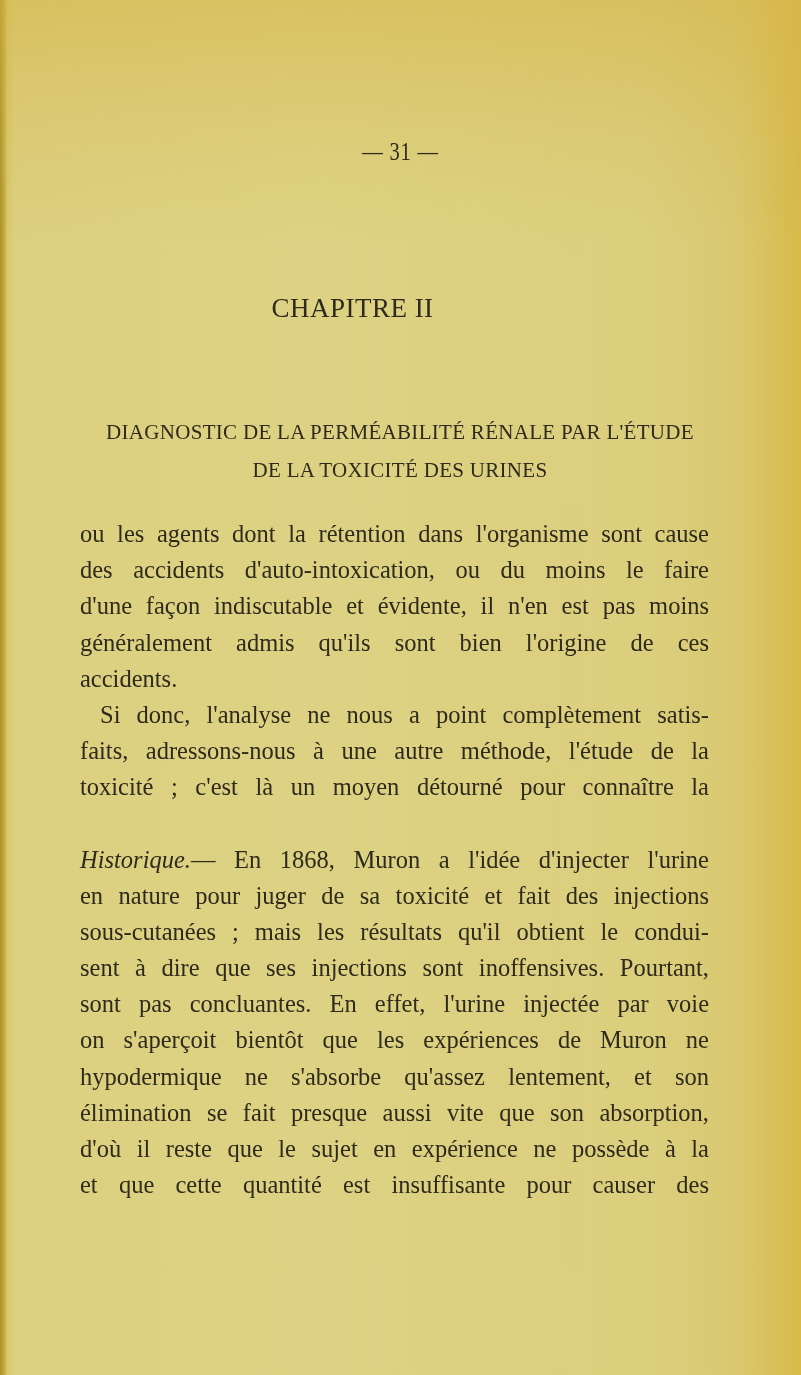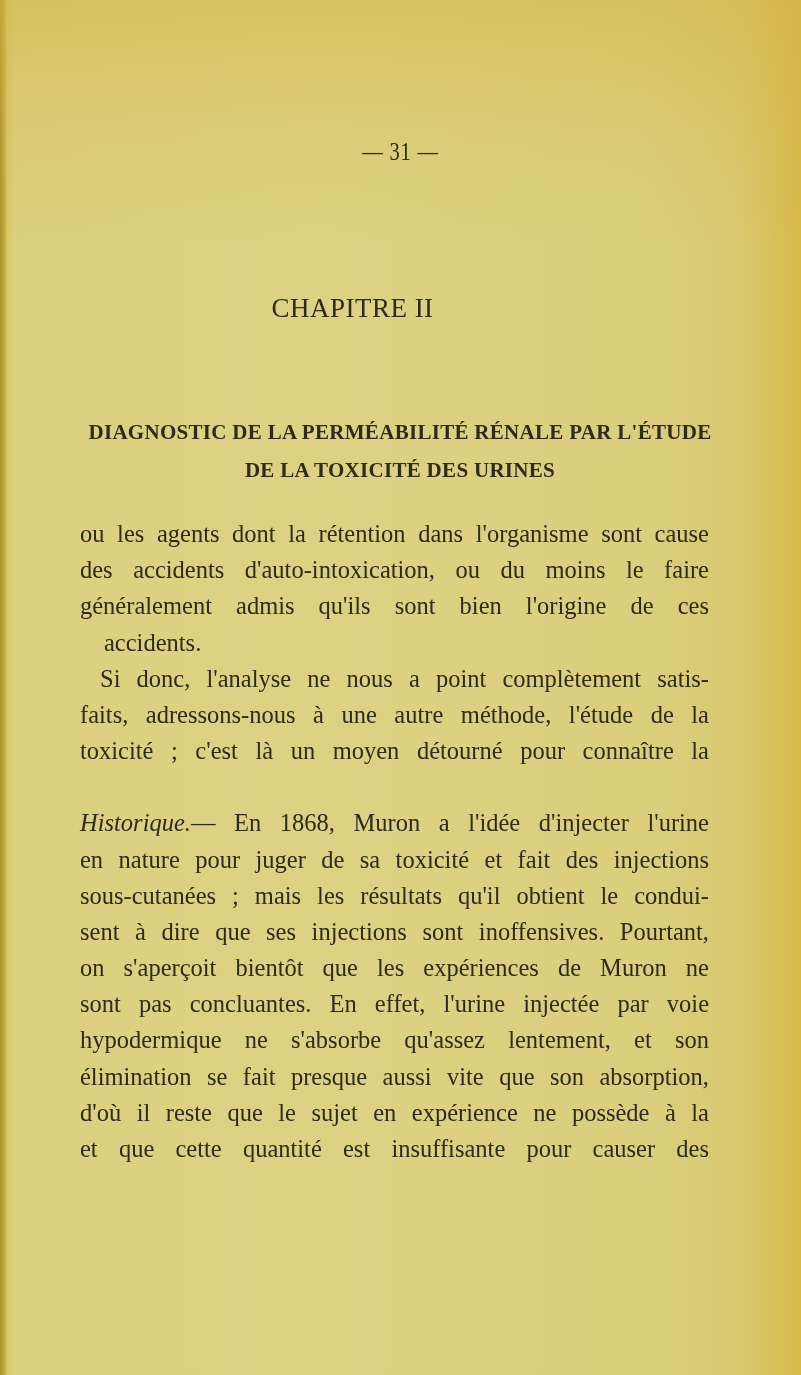--- a/index.html
+++ b/index.html
@@ -27,34 +27,33 @@
       transform: scaleX(0.82);
     }
     .chapter-title {
       position: absolute; left: 0; width: 705px; top: 293px;
       text-align: center; font-size: 27px; letter-spacing: 0.5px;
     }
     .subtitle {
       position: absolute; left: 60px; width: 680px; top: 413px;
       text-align: center; font-size: 21px; line-height: 38px;
       letter-spacing: 0.3px;
-      font-weight: bold;
     }
     .body-text {
       position: absolute; left: 80px; width: 629px; top: 516px;
       font-size: 24.5px; line-height: 36.2px;
     }
     .line {
       display: block;
       white-space: nowrap;
       text-align: justify;
       text-align-last: justify;
       height: 36.2px;
     }
-    .line.last { text-align-last: left; margin-left: 24px; }
+    .line.last { text-align-last: left; }
     .indent { padding-left: 20px; }
     .blank { height: 36px; }
     em { font-style: italic; }
   </style>
 </head>
 <body>
 
 <div class="left-edge"></div>
 <div class="page-top-shade"></div>
 
@@ -64,34 +63,35 @@
 
 <div class="subtitle">
   <div>DIAGNOSTIC DE LA PERMÉABILITÉ RÉNALE PAR L'ÉTUDE</div>
   <div>DE LA TOXICITÉ DES URINES</div>
 </div>
 
 <div class="body-text">
   <div>
     <span class="line">ou les agents dont la rétention dans l'organisme sont cause</span>
     <span class="line">des accidents d'auto-intoxication, ou du moins le faire</span>
+    <span class="line">d'une façon indiscutable et évidente, il n'en est pas moins</span>
     <span class="line">généralement admis qu'ils sont bien l'origine de ces</span>
     <span class="line last">accidents.</span>
   </div>
   <div>
     <span class="line indent">Si donc, l'analyse ne nous a point complètement satis-</span>
     <span class="line">faits, adressons-nous à une autre méthode, l'étude de la</span>
     <span class="line">toxicité ; c'est là un moyen détourné pour connaître la</span>
   </div>
   <div class="blank"></div>
   <div>
     <span class="line"><em>Historique.</em><span>— En 1868, Muron a l'idée d'injecter l'urine</span></span>
     <span class="line">en nature pour juger de sa toxicité et fait des injections</span>
     <span class="line">sous-cutanées ; mais les résultats qu'il obtient le condui-</span>
     <span class="line">sent à dire que ses injections sont inoffensives. Pourtant,</span>
+    <span class="line">sont pas concluantes. En effet, l'urine injectée par voie</span>
     <span class="line">on s'aperçoit bientôt que les expériences de Muron ne</span>
-    <span class="line">sont pas concluantes. En effet, l'urine injectée par voie</span>
     <span class="line">hypodermique ne s'absorbe qu'assez lentement, et son</span>
     <span class="line">élimination se fait presque aussi vite que son absorption,</span>
     <span class="line">d'où il reste que le sujet en expérience ne possède à la</span>
     <span class="line">et que cette quantité est insuffisante pour causer des</span>
   </div>
 </div>
 
 </body></html>

